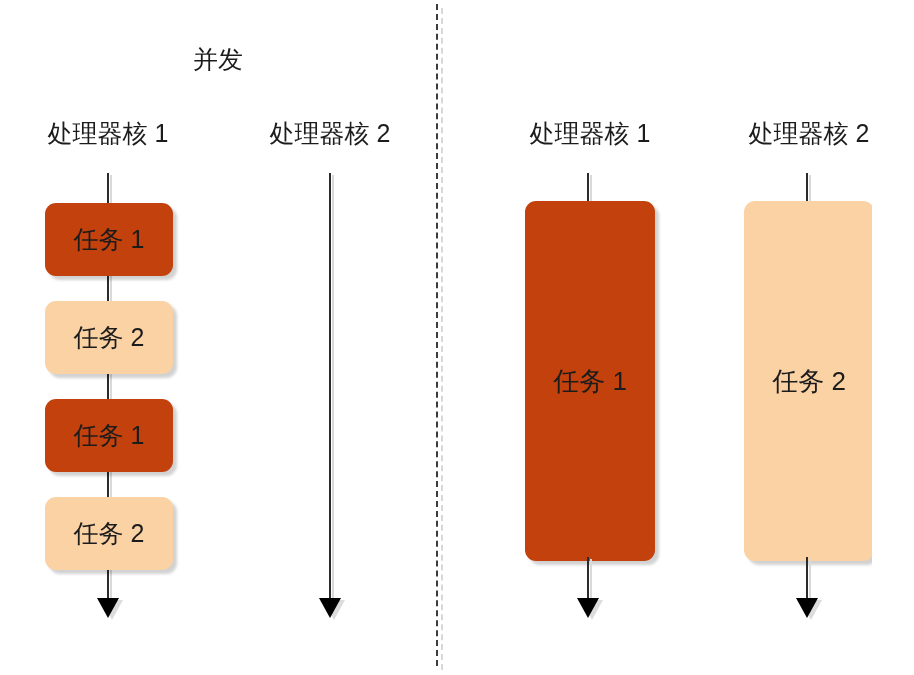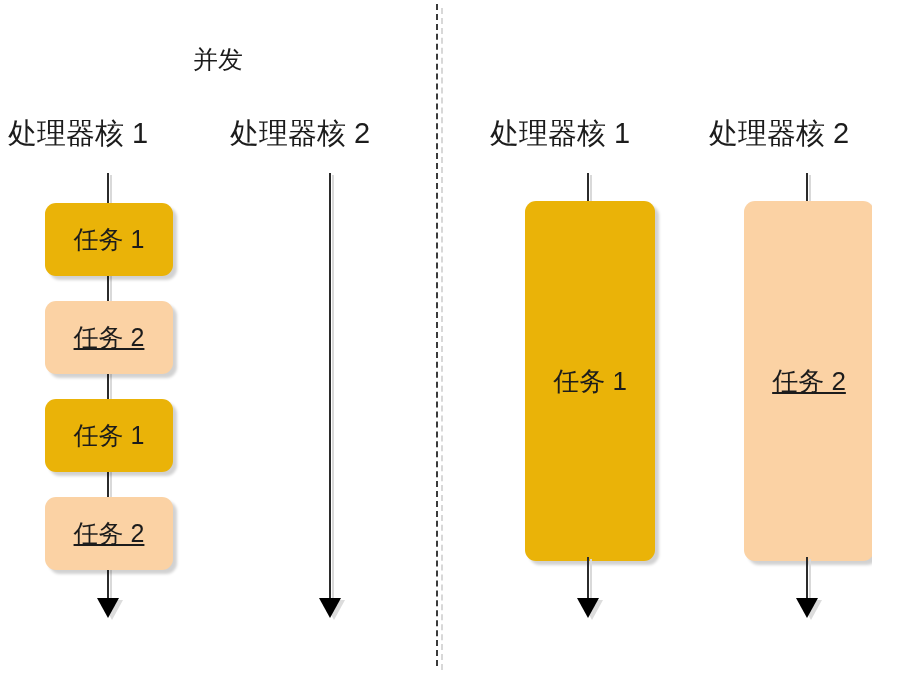--- a/index.html
+++ b/index.html
@@ -44,22 +44,22 @@
     text-align: center;
     font-size: 25px;
     line-height: 30px;
     color: #1c1c1c;
     white-space: nowrap;
   }
 
   
   .core-label {
     position: absolute;
-    text-align: left;
-    font-size: 29px;
+    text-align: center;
+    font-size: 25px;
     line-height: 30px;
     color: #1c1c1c;
     white-space: nowrap;
   }
 
   
   .flow-line {
     position: absolute;
     width: 2px;
     background: #2b2b2b;
@@ -98,22 +98,22 @@
     box-sizing: border-box;
     border-radius: 11px;
     display: flex;
     align-items: center;
     justify-content: center;
     font-size: 25px;
     color: #1c1c1c;
     box-shadow: 4px 4px 3px rgba(0, 0, 0, 0.18);
     white-space: nowrap;
   }
-  .task-box.blue  { background: #eab308; }
-  .task-box.orange{ background: #fbd2a4; text-decoration: underline; }
+  .task-box.blue  { background: #c2410c; }
+  .task-box.orange{ background: #fbd2a4; }
   .task-box.tall  { font-size: 26px; }
 </style>
 </head>
 <body>
 
 <div id="canvas">
 
   <div class="divider-shadow"></div>
   <div class="divider"></div>
 

